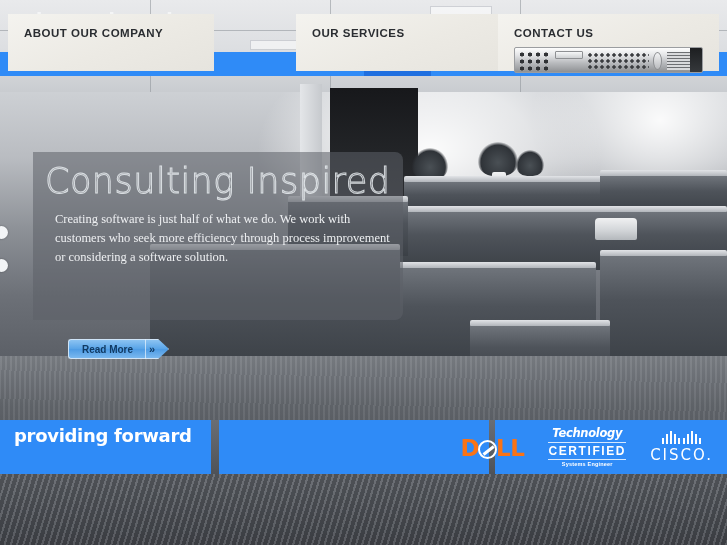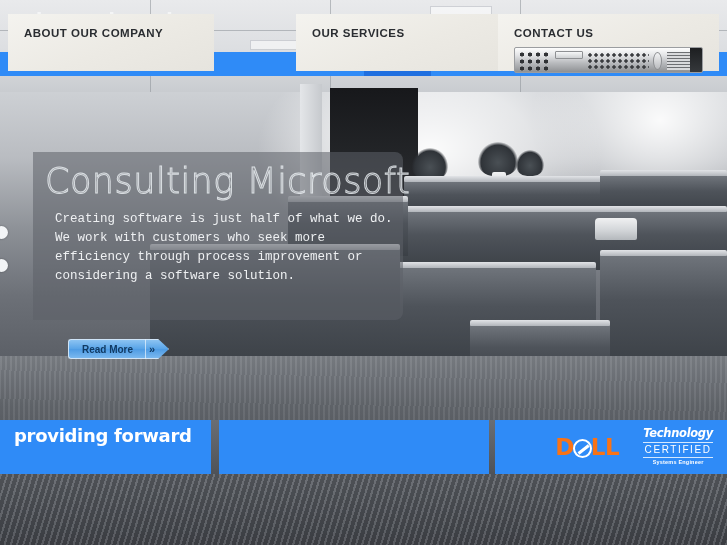--- a/index.html
+++ b/index.html
@@ -106,21 +106,21 @@
     position:absolute; left:12px; top:8px;
     font-size:35px; line-height:42px; letter-spacing:.5px;
     font-family:"DejaVu Sans", sans-serif; font-weight:300;
     color:rgba(255,255,255,.12);
     -webkit-text-stroke:1px rgba(232,236,240,.85);
     white-space:nowrap;
   }
   .hero-body {
     position:absolute; left:22px; top:58px; width:338px;
     font-size:12.5px; line-height:19px; color:#eef0f2;
-    font-family:Liberation Mono, monospace;
+    font-family:Liberation Serif, serif;
   }
 
   
   .readmore {
     position:absolute; left:68px; top:339px; width:78px; height:20px;
     background:linear-gradient(180deg,#8cc3f2 0%,#5aa5e8 48%,#4f9ce4 52%,#7ab8ef 100%);
     border:1px solid #cfe4f7; border-right:none;
     border-radius:3px 0 0 3px;
     display:flex; align-items:center; justify-content:center;
   }
@@ -175,21 +175,21 @@
   .dell-e {
     display:inline-block; width:19px; height:19px; border:2.6px solid #fff;
     border-radius:50%; position:relative; vertical-align:-3px; margin:0 -1px;
   }
   .dell-e:after {
     content:""; position:absolute; left:2px; top:7px; width:13px; height:2.6px;
     background:#fff; transform:rotate(-38deg);
   }
   .ms-badge { text-align:center; line-height:1; }
   .ms-1 { font-size:11.5px; font-weight:700; font-style:italic; color:#fff; letter-spacing:-.3px; font-family:"DejaVu Sans", sans-serif; }
-  .ms-2 { font-size:10px; font-weight:400; letter-spacing:1.6px; color:#fff; margin-top:2px; }
+  .ms-2 { font-size:12px; font-weight:700; letter-spacing:1.6px; color:#fff; margin-top:2px; }
   .ms-rule { width:100%; height:1px; background:rgba(255,255,255,.8); margin:2px 0; }
   .ms-3 { font-size:5.5px; font-weight:700; letter-spacing:.2px; color:#fff; }
   .cisco-wrap { text-align:center; }
   .cisco-bars { display:flex; align-items:flex-end; justify-content:center; gap:2.2px; height:13px; }
   .cisco-bars i { display:block; width:2px; background:#fff; }
   .cisco-name {
     font-size:15px; font-weight:400; letter-spacing:2px; color:#fff; margin-top:2px;
     font-family:"DejaVu Sans", sans-serif;
   }
 
@@ -318,21 +318,21 @@
   <div class="navbar">
     <div class="nav-items">
       <div class="nav-item active">HOME</div>
       <div class="nav-item">SERVICES</div>
       <div class="nav-item">ABOUT US</div>
       <div class="nav-item">CONTACT US</div>
     </div>
   </div>
 
   <div class="hero-panel">
-    <div class="hero-title">Consulting Microsoft</div>
+    <div class="hero-title">Consulting Inspired</div>
     <div class="hero-body">Creating software is just half of what we do. We work with customers who seek more efficiency through process improvement or considering a software solution.</div>
   </div>
 
   <div class="readmore">
     <span>Read More</span>
   </div>
   <div class="readmore-arrow">
     <span>»</span>
   </div>
 
@@ -353,20 +353,35 @@
     <div class="logo-dell">D<span class="dell-e"></span>LL</div>
 
     <div class="ms-badge">
       <div class="ms-1">Technology</div>
       <div class="ms-rule"></div>
       <div class="ms-2">CERTIFIED</div>
       <div class="ms-rule"></div>
       <div class="ms-3">Systems Engineer</div>
     </div>
 
+    <div class="cisco-wrap">
+      <div class="cisco-bars">
+        <i style="height:6px"></i>
+          <i style="height:10px"></i>
+          <i style="height:13px"></i>
+          <i style="height:10px"></i>
+          <i style="height:6px"></i>
+        <i style="height:6px"></i>
+          <i style="height:10px"></i>
+          <i style="height:13px"></i>
+          <i style="height:10px"></i>
+          <i style="height:6px"></i>
+      </div>
+      <div class="cisco-name">CISCO.</div>
+    </div>
   </div>
 
   <div class="bottom"></div>
 
   <div class="col col-1">
     <div class="col-h">ABOUT OUR COMPANY</div>
   </div>
 
   <div class="col col-2">
     <div class="col-h">OUR SERVICES</div>

